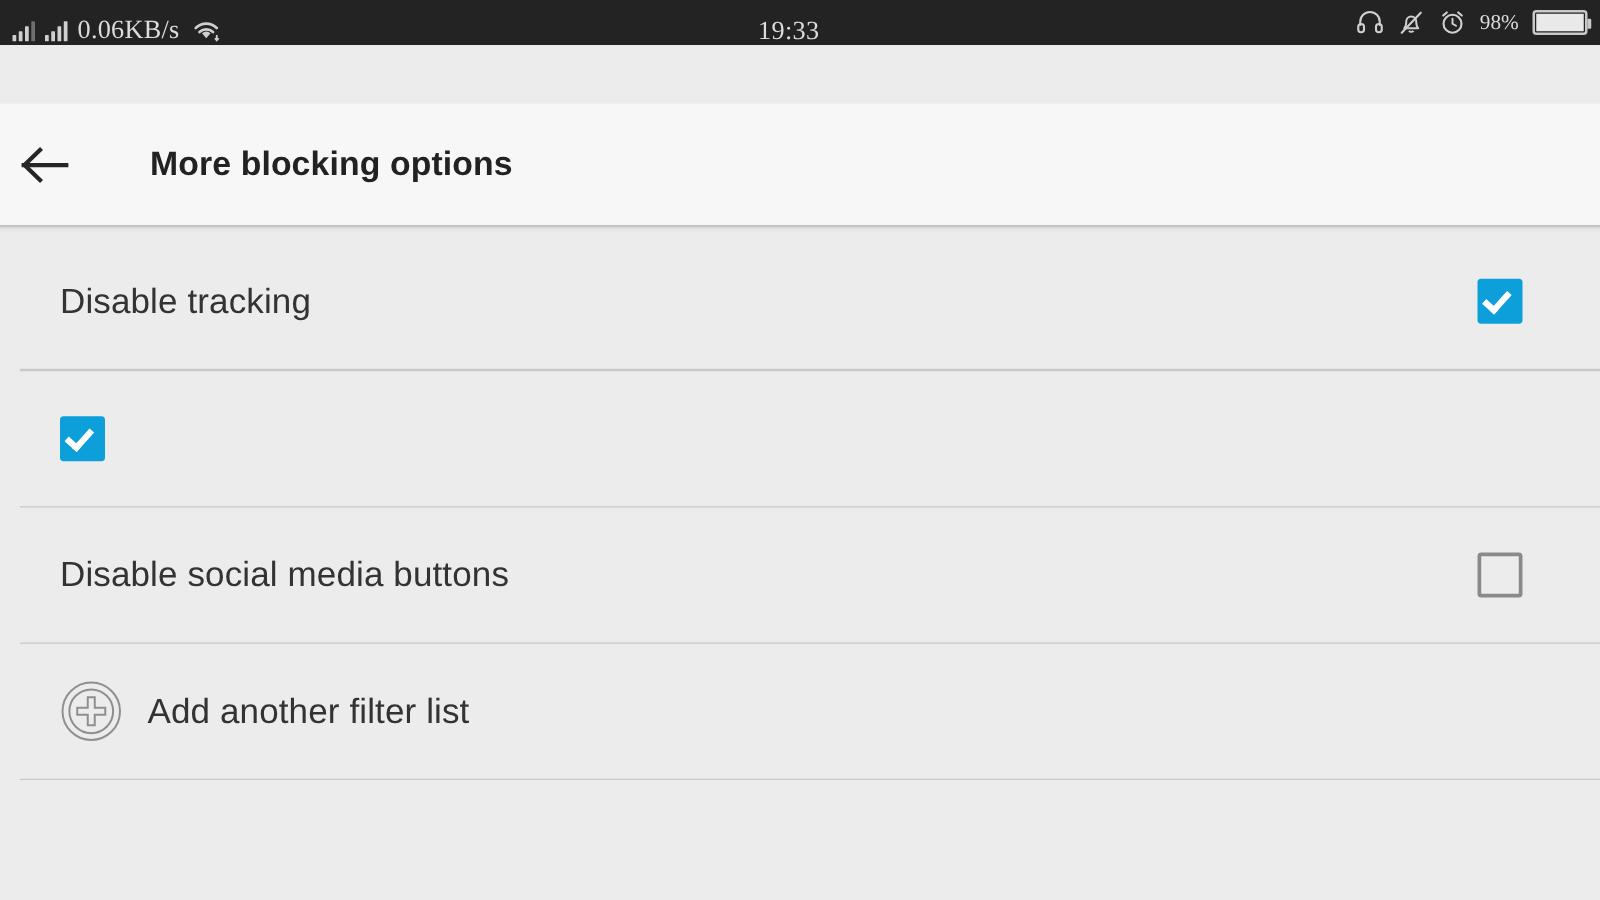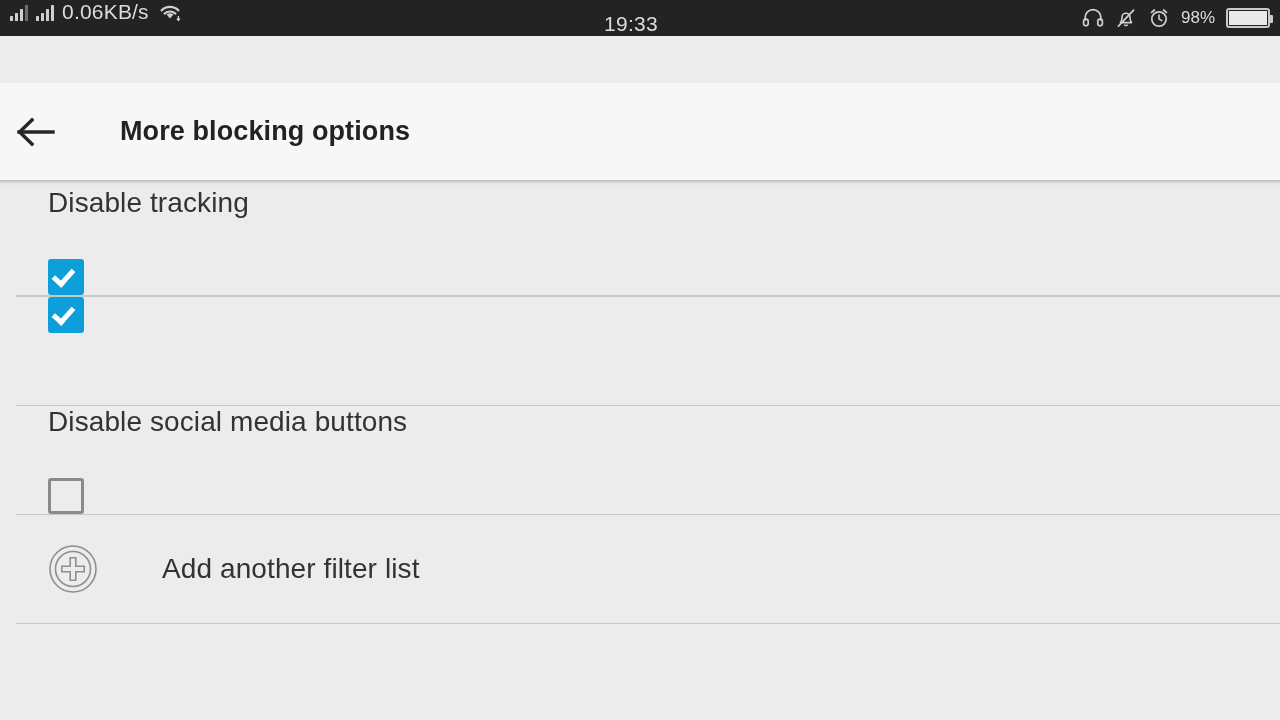--- a/index.html
+++ b/index.html
@@ -14,24 +14,25 @@
     font-family: "Liberation Sans", sans-serif;
     -webkit-font-smoothing: antialiased;
   }
 
   
   .status-bar {
     position: relative;
     height: 36px;
     background: #232323;
     display: flex;
-    align-items: flex-start;
+    align-items: flex-end;
     padding: 0 10px;
     box-sizing: border-box;
     color: #d8d8d8;
+    font-family: Liberation Serif, serif;
   }
   .status-left {
     display: flex;
     align-items: center;
     gap: 8px;
   }
   .status-right {
     position: absolute;
     right: 10px;
     top: 0;
@@ -144,25 +145,24 @@
   }
 
   
   .list {
     background: #ececec;
   }
   .row {
     position: relative;
     height: 108px;
     display: flex;
-    align-items: flex-start;
+    align-items: center;
     padding: 0 0 0 48px;
     box-sizing: border-box;
     cursor: pointer;
-    flex-direction: column;
   }
   .row .label {
     font-size: 28px;
     color: #333333;
     letter-spacing: 0.1px;
     flex: 1;
   }
   .divider {
     height: 1px;
     background: #c8c8c8;
@@ -202,21 +202,21 @@
     height: 108px;
     display: flex;
     align-items: center;
     padding-left: 48px;
     box-sizing: border-box;
     cursor: pointer;
   }
   .add-row .add-label {
     font-size: 28px;
     color: #333333;
-    margin-left: 64px;
+    margin-left: 20px;
     letter-spacing: 0.1px;
   }
 </style>
 </head>
 <body>
 
 <div class="status-bar">
 
   <div class="status-left">
     <span class="signal dim">

